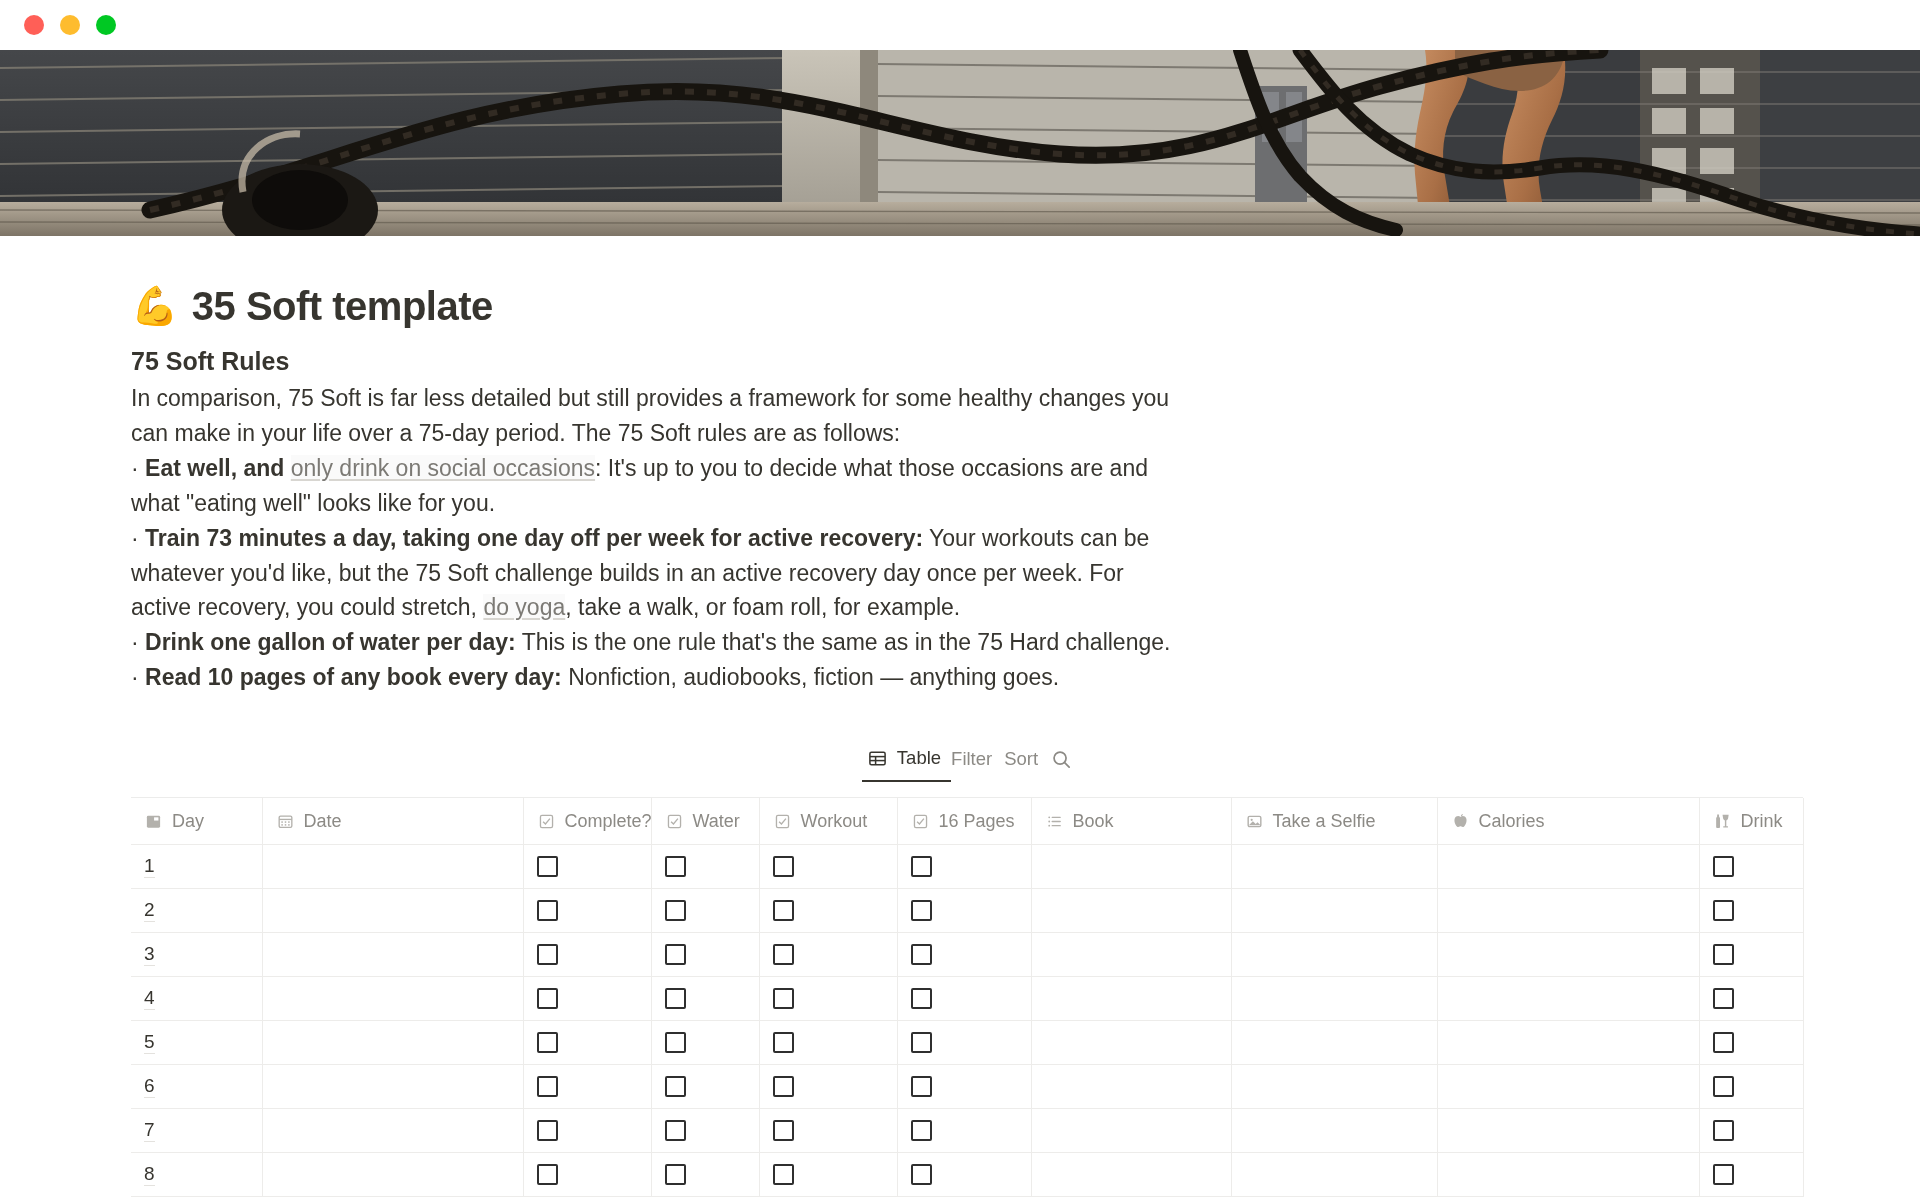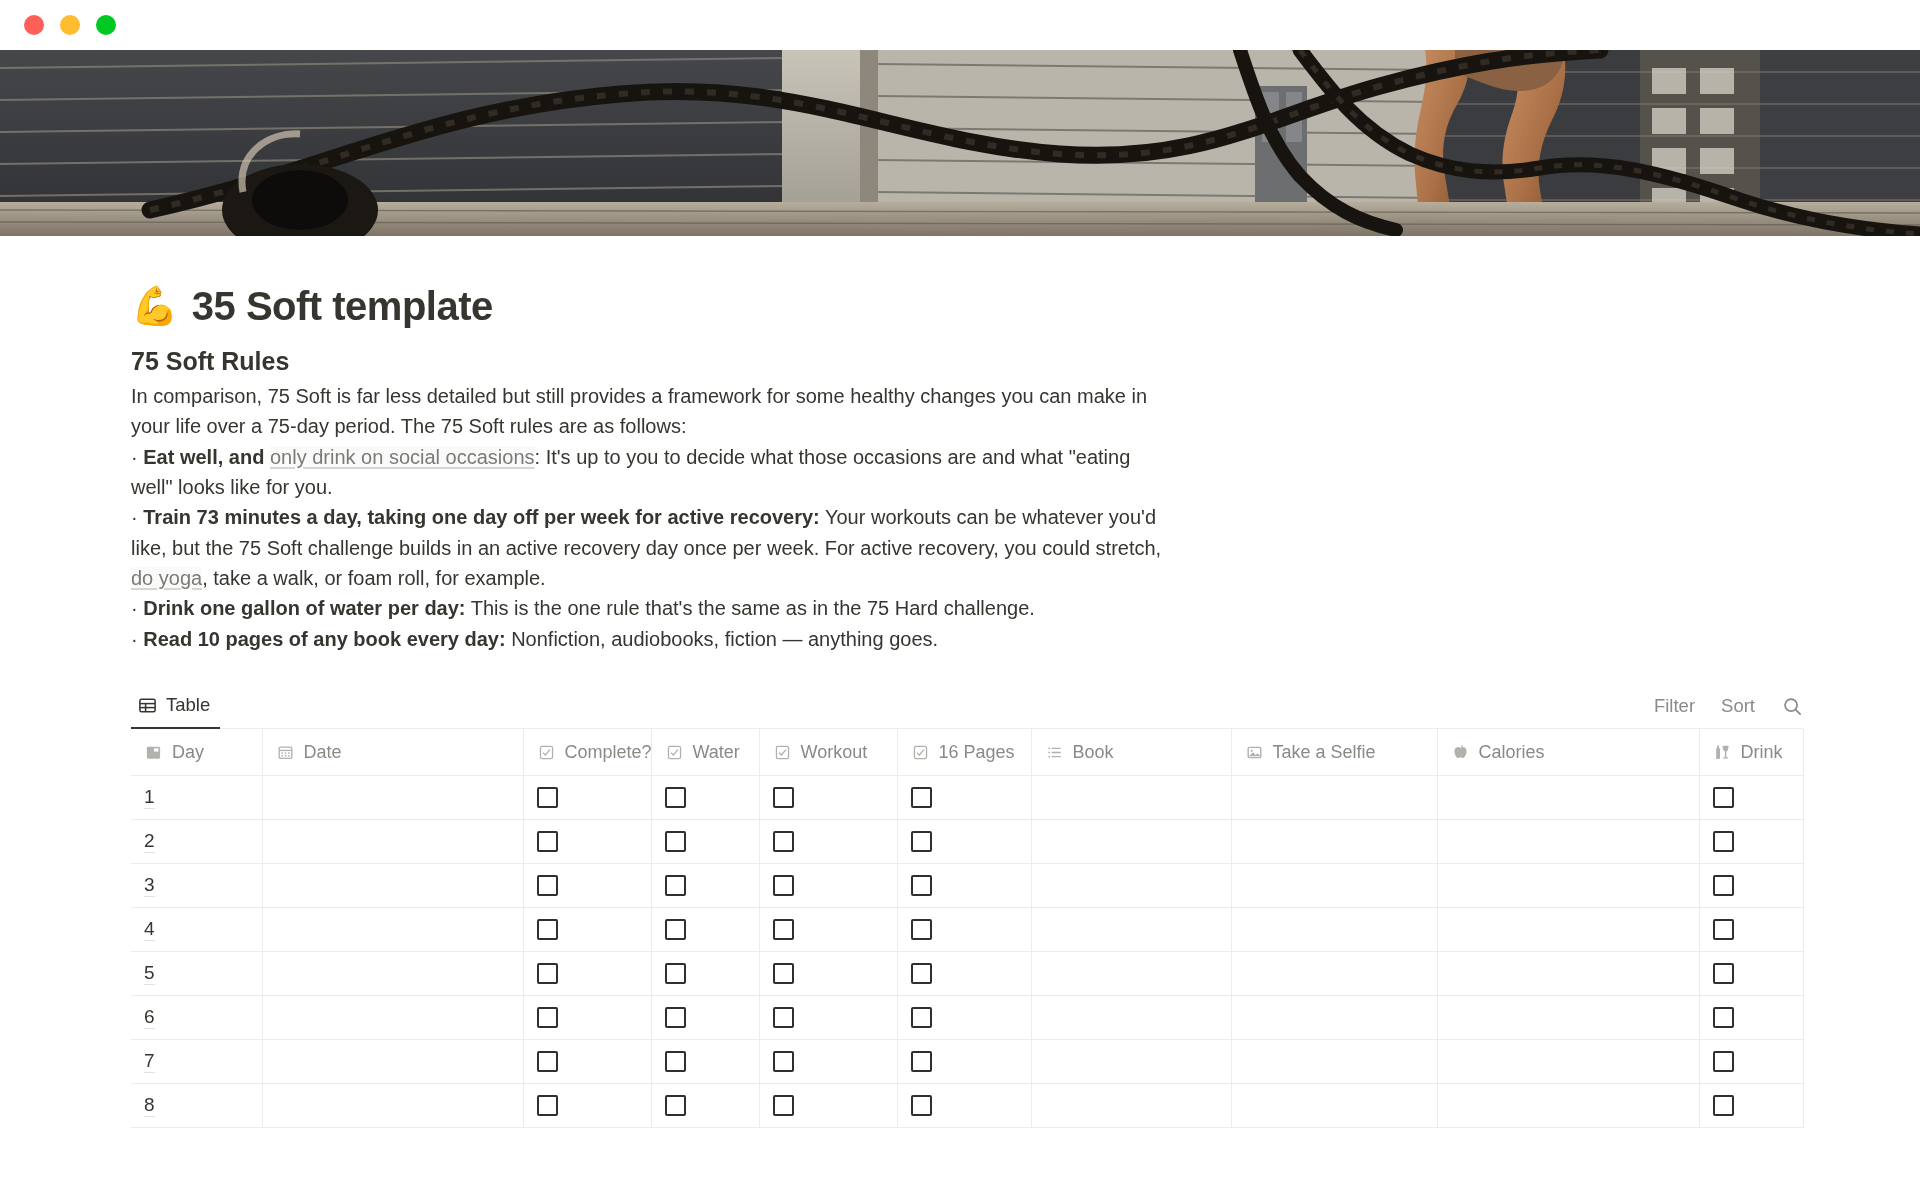--- a/index.html
+++ b/index.html
@@ -56,54 +56,54 @@
   .title-emoji { font-size: 38px; line-height: 1; }
 
   .rules-heading {
     font-size: 25px;
     font-weight: bold;
     color: #37352F;
     margin-top: 14px;
     line-height: 1.55;
   }
   .para {
-    font-size: 20px;
+    font-size: 23px;
     color: #37352F;
     line-height: 1.52;
     max-width: 1040px;
   }
   .b { font-weight: bold; text-align: right; }
   .lnk {
     color: #7c7a75;
     text-decoration: underline;
     text-decoration-color: #d8d6d1;
     text-underline-offset: 3px;
     background: rgba(0,0,0,0.018);
   }
 
   
   .viewbar {
-    margin-top: 36px;
+    margin-top: 48px;
     width: 1672px;
     display: flex;
     align-items: flex-end;
-    justify-content: space-between;
+    justify-content: center;
     border-bottom: 1px solid #ececeb;
-    padding-bottom: 0;
+    padding-bottom: 16px;
   }
   .tabs { display: flex; }
   .tab {
     display: flex; align-items: center; gap: 9px;
     font-size: 18.5px; color: #37352F;
     padding: 4px 10px 11px 6px;
     border-bottom: 2px solid #37352F;
     margin-bottom: -1px;
   }
   .tab .ic { width: 20px; height: 20px; display:flex; align-items:center; justify-content:center;}
-  .controls { display: flex; align-items: center; gap: 26px; padding-bottom: 11px; }
+  .controls { display: flex; align-items: center; gap: 12px; padding-bottom: 11px; }
   .ctrl {
     font-size: 18.5px;
     color: #8c8a85;
   }
   .search-ic { width: 22px; height: 22px; display:flex;align-items:center;justify-content:center; }
 
   
   table.db {
     border-collapse: collapse;
     table-layout: fixed;

